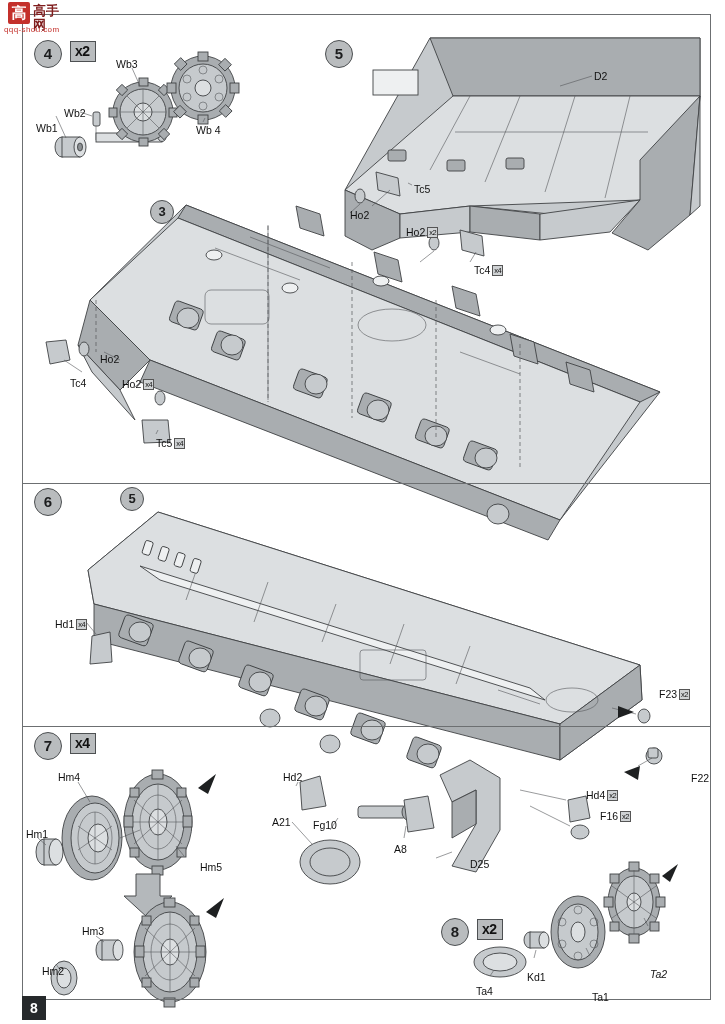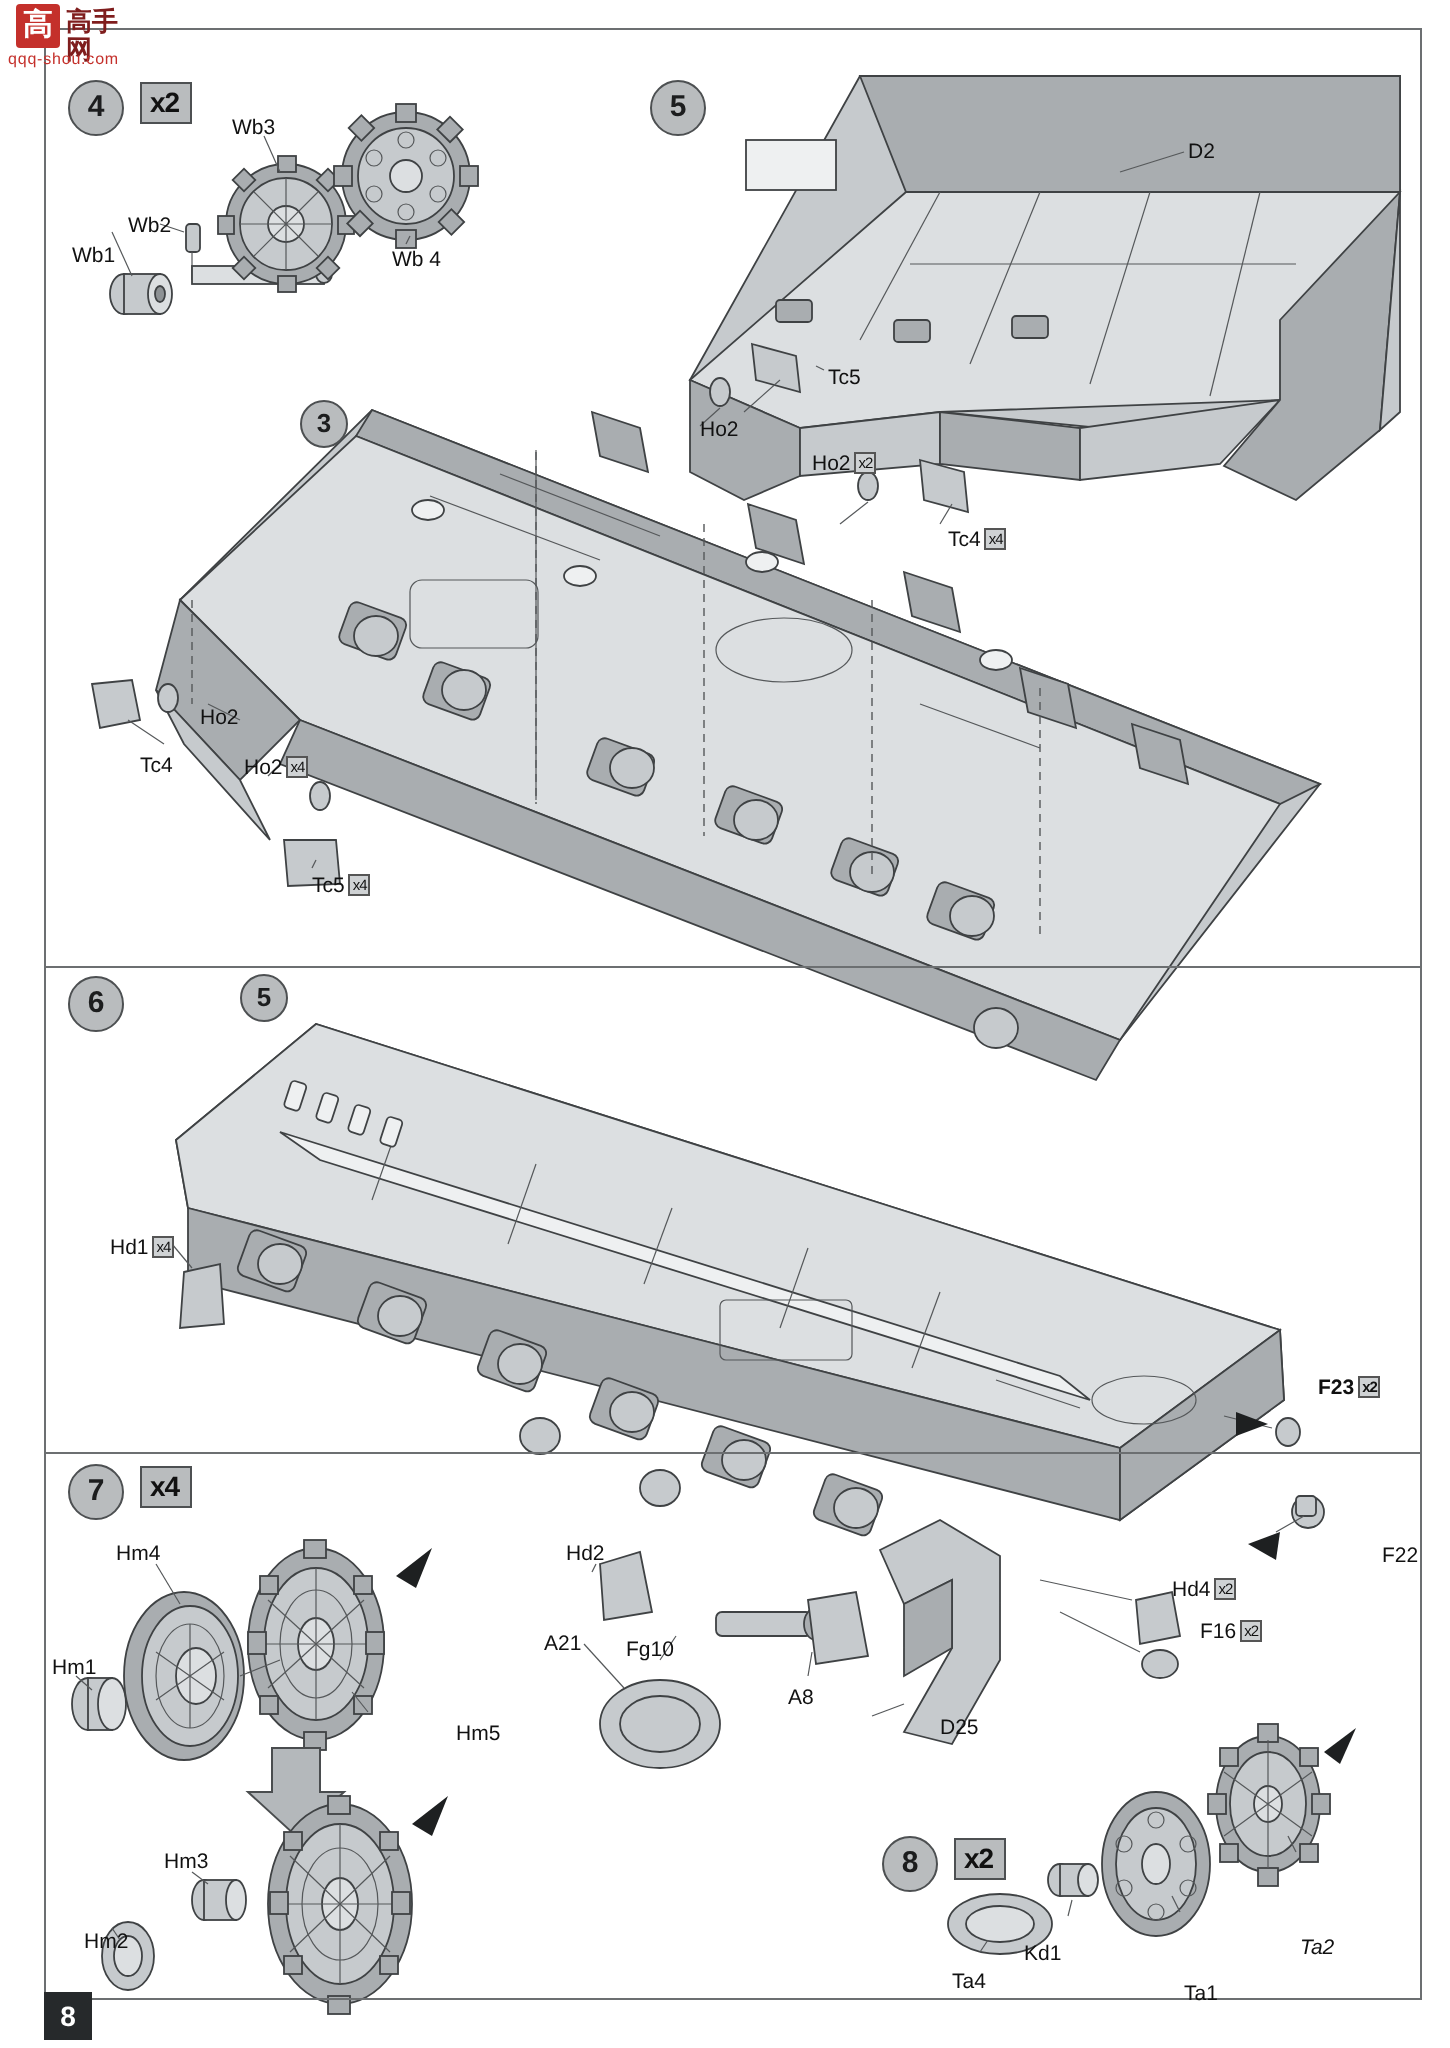--- a/index.html
+++ b/index.html
@@ -535,37 +535,37 @@
   <div class="lbl" style="left:414px;top:183px;"><span>Tc5</span></div>
   <div class="lbl" style="left:350px;top:209px;"><span>Ho2</span></div>
   <div class="lbl" style="left:406px;top:226px;"><span>Ho2</span><span class="x2mini">x2</span></div>
   <div class="lbl" style="left:474px;top:264px;"><span>Tc4</span><span class="x2mini">x4</span></div>
   <div class="lbl" style="left:70px;top:377px;"><span>Tc4</span></div>
   <div class="lbl" style="left:100px;top:353px;"><span>Ho2</span></div>
   <div class="lbl" style="left:122px;top:378px;"><span>Ho2</span><span class="x2mini">x4</span></div>
   <div class="lbl" style="left:156px;top:437px;"><span>Tc5</span><span class="x2mini">x4</span></div>
 
   <div class="lbl" style="left:55px;top:618px;"><span>Hd1</span><span class="x2mini">x4</span></div>
-  <div class="lbl" style="left:659px;top:688px;font-weight:bold;"><span>F23</span><span class="x2mini">x2</span></div>
+  <div class="lbl" style="left:659px;top:688px;"><span>F23</span><span class="x2mini">x2</span></div>
   <div class="lbl" style="left:663px;top:772px;padding-left:28px;"><span>F22</span></div>
 
   <div class="lbl" style="left:58px;top:771px;"><span>Hm4</span></div>
   <div class="lbl" style="left:26px;top:828px;"><span>Hm1</span></div>
-  <div class="lbl" style="left:200px;top:861px;padding-left:28px;"><span>Hm5</span></div>
+  <div class="lbl" style="left:172px;top:861px;padding-left:28px;"><span>Hm5</span></div>
   <div class="lbl" style="left:82px;top:925px;"><span>Hm3</span></div>
   <div class="lbl" style="left:42px;top:965px;"><span>Hm2</span></div>
 
   <div class="lbl" style="left:283px;top:771px;"><span>Hd2</span></div>
   <div class="lbl" style="left:272px;top:816px;"><span>A21</span></div>
   <div class="lbl" style="left:313px;top:819px;text-align:center;"><span>Fg10</span></div>
   <div class="lbl" style="left:394px;top:843px;"><span>A8</span></div>
   <div class="lbl" style="left:430px;top:858px;margin-left:40px;"><span>D25</span></div>
   <div class="lbl" style="left:586px;top:789px;"><span>Hd4</span><span class="x2mini">x2</span></div>
   <div class="lbl" style="left:600px;top:810px;"><span>F16</span><span class="x2mini">x2</span></div>
 
-  <div class="lbl" style="left:512px;top:971px;"><span>Kd1</span></div>
+  <div class="lbl" style="left:527px;top:971px;"><span>Kd1</span></div>
   <div class="lbl" style="left:592px;top:991px;text-align:center;"><span>Ta1</span></div>
   <div class="lbl" style="left:650px;top:968px;font-style:italic;"><span>Ta2</span></div>
   <div class="lbl" style="left:476px;top:985px;"><span>Ta4</span></div>
 
   <div class="page-num">8</div>
 
 </div>
 
 </body></html>

